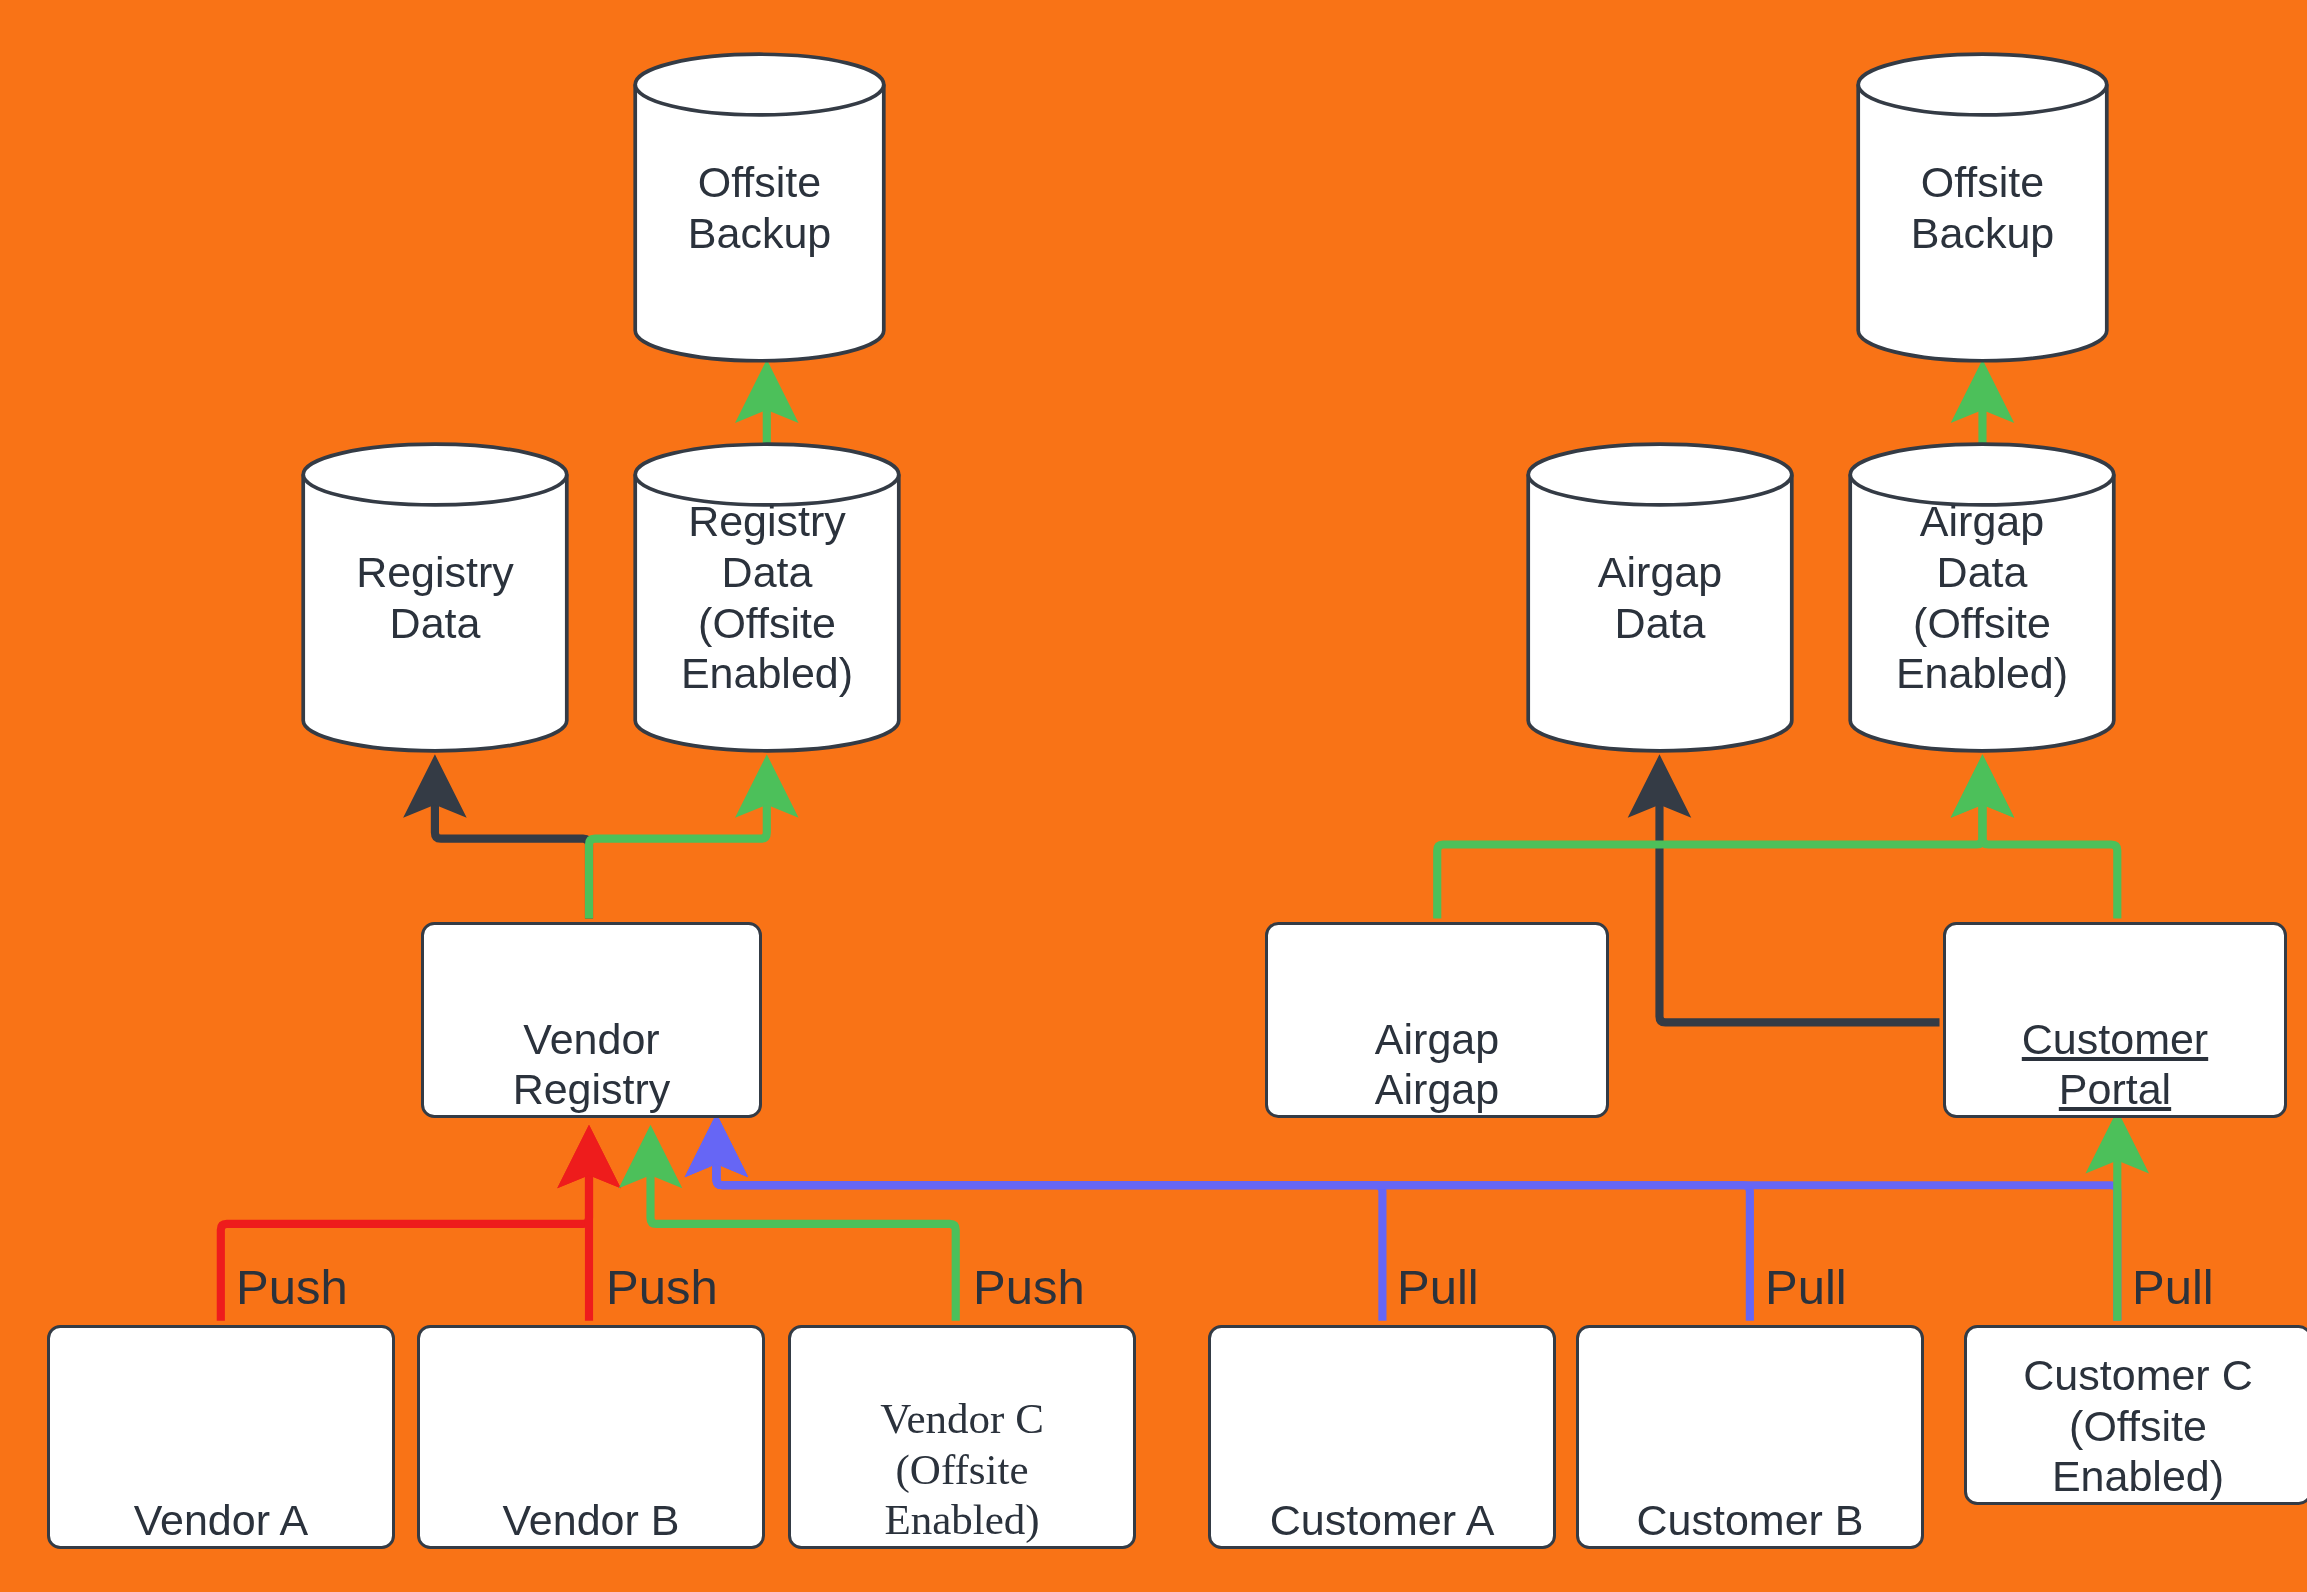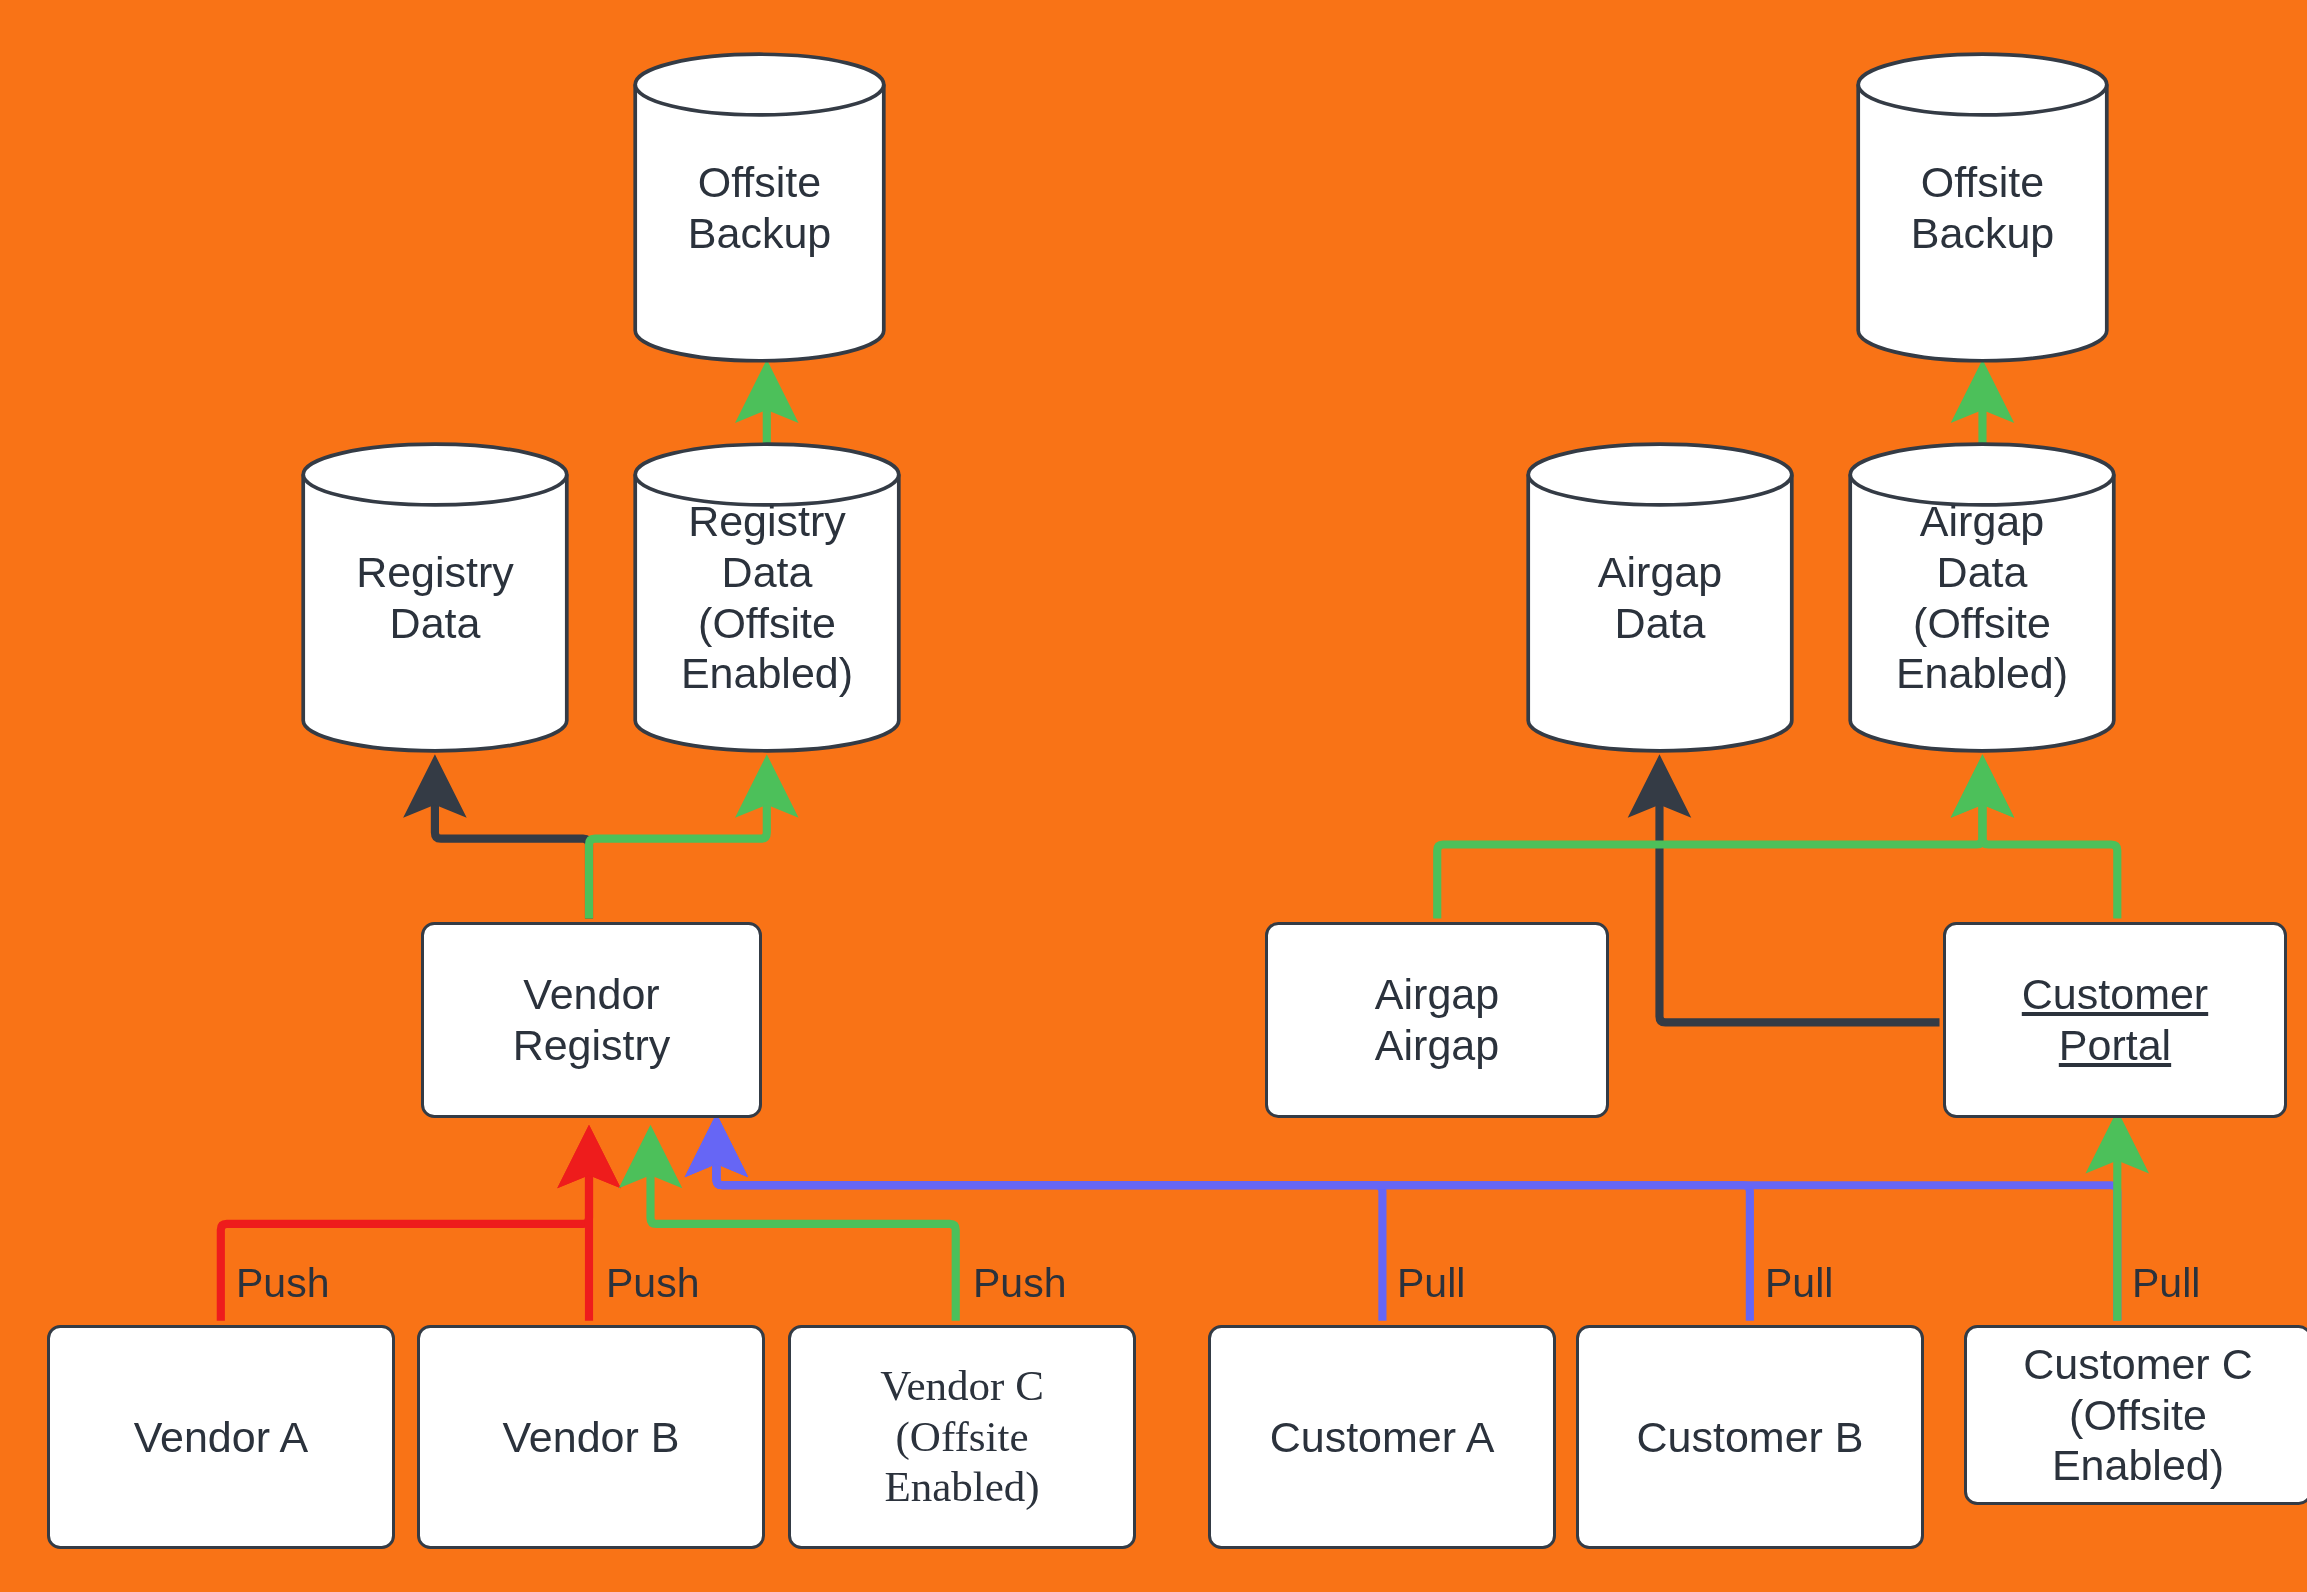--- a/index.html
+++ b/index.html
@@ -31,20 +31,21 @@
     text-align:center;
     color:#2b323c;
     line-height:1.18;
     z-index:5;
   }
   .node.box{
     border:3.7px solid #343b45;
     border-radius:13.3px;
     background:#ffffff;
     font-size:43px;
+    align-items:flex-end;
   }
   .node.cyl{
     background:transparent;
     font-size:43px;
   }
   .cyl-shape{
     position:absolute;
     left:0; top:0;
     width:100%; height:100%;
     z-index:1;
@@ -52,21 +53,21 @@
   .cyl-label{
     position:relative;
     z-index:2;
     width:100%;
     padding:0 4.4px;
     box-sizing:border-box;
   }
   .edge-label{
     position:absolute;
     color:#2b323c;
-    font-size:41px;
+    font-size:49px;
     line-height:1;
     white-space:nowrap;
     z-index:6;
   }
   .ln{ white-space:nowrap; display:block; }
 </style>
 </head>
 <body>
 
 <div id="diagram-root">

